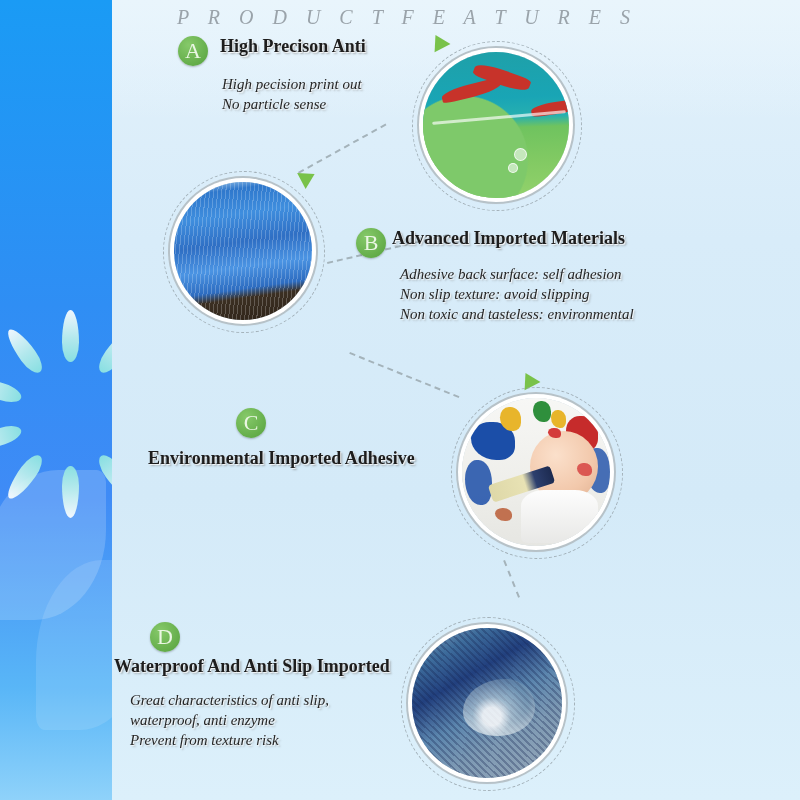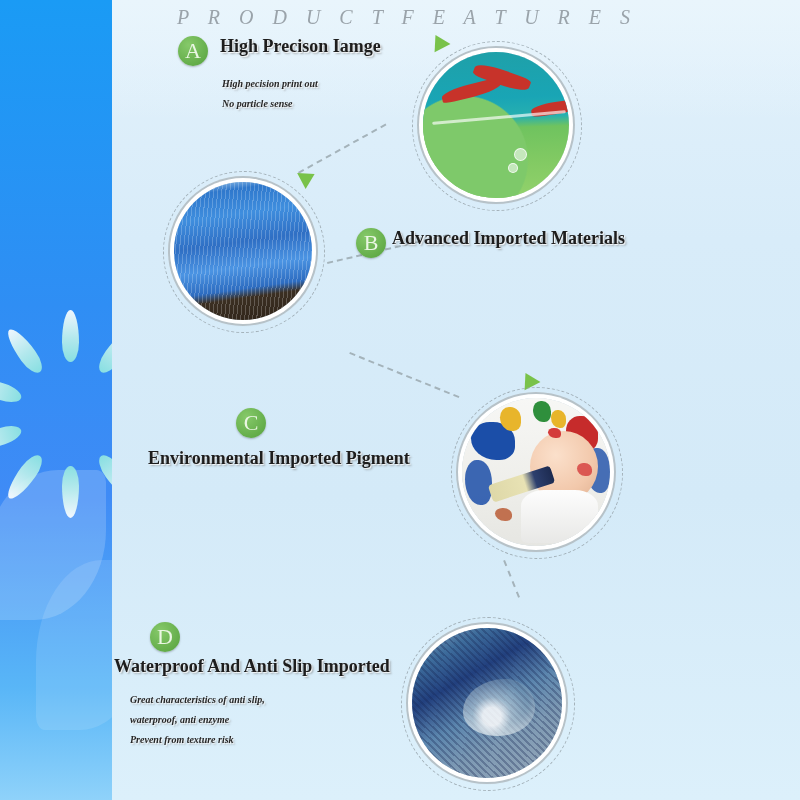--- a/index.html
+++ b/index.html
@@ -86,22 +86,22 @@
     border-bottom:15px solid #79c24a;}
 
   
   .badge{position:absolute;width:30px;height:30px;border-radius:50%;
     background:radial-gradient(circle at 35% 30%, #86c96a 0%, #64ad4a 70%, #56a03f 100%);
     color:#eaf6e3;font-family:"Liberation Serif", serif;font-size:22px;line-height:30px;
     text-align:center;box-shadow:0 1px 2px rgba(0,0,0,.25);}
   .heading{position:absolute;font-family:"Liberation Serif", serif;font-weight:bold;
     font-size:18px;color:#1d1d1d;text-shadow:1px 1px 1px rgba(255,255,255,.9),2px 2px 2px rgba(90,90,90,.45);
     white-space:nowrap;}
-  .bullets{position:absolute;font-family:"Liberation Serif", serif;font-style:italic;font-weight:bold;
-    font-size:10px;line-height:20px;color:#262626;
+  .bullets{position:absolute;font-family:"Liberation Serif", serif;font-style:italic;font-weight:normal;
+    font-size:15px;line-height:20px;color:#262626;
     text-shadow:1px 1px 1px rgba(255,255,255,.85),2px 2px 2px rgba(110,110,110,.40);white-space:nowrap;}
 </style>
 </head>
 <body>
 
 <div class="stage">
 
   <div class="side side-left">
     <div class="ghostleaf" style="left:-14px;top:470px;width:120px;height:150px;"></div>
     <div class="ghostleaf" style="left:36px;top:560px;width:110px;height:170px;opacity:.12;"></div>
@@ -197,31 +197,36 @@
     </div>
 
     <div class="dashring dr-d"></div>
     <div class="photo ph-d">
       <div class="img img-d">
         <div class="drop"></div>
       </div>
     </div>
 
     <div class="badge" style="left:66px;top:36px;">A</div>
-    <div class="heading" style="left:108px;top:36px;">High Precison Iamge</div>
+    <div class="heading" style="left:108px;top:36px;">High Precison Anti</div>
     <div class="bullets" style="left:110px;top:74px;">
       <div>High pecision print out</div>
       <div>No particle sense</div>
     </div>
 
     <div class="badge" style="left:244px;top:228px;">B</div>
     <div class="heading" style="left:280px;top:228px;">Advanced Imported Materials</div>
+    <div class="bullets" style="left:288px;top:264px;">
+      <div>Adhesive back surface: self adhesion</div>
+      <div>Non slip texture: avoid slipping</div>
+      <div>Non toxic and tasteless: environmental</div>
+    </div>
 
     <div class="badge" style="left:124px;top:408px;">C</div>
-    <div class="heading" style="left:36px;top:448px;">Environmental Imported Pigment</div>
+    <div class="heading" style="left:36px;top:448px;">Environmental Imported Adhesive</div>
 
     <div class="badge" style="left:38px;top:622px;">D</div>
     <div class="heading" style="left:2px;top:656px;">Waterproof And Anti Slip Imported</div>
     <div class="bullets" style="left:18px;top:690px;">
       <div>Great characteristics of anti slip,</div>
       <div>waterproof, anti enzyme</div>
       <div>Prevent from texture risk</div>
     </div>
 
   </div>

